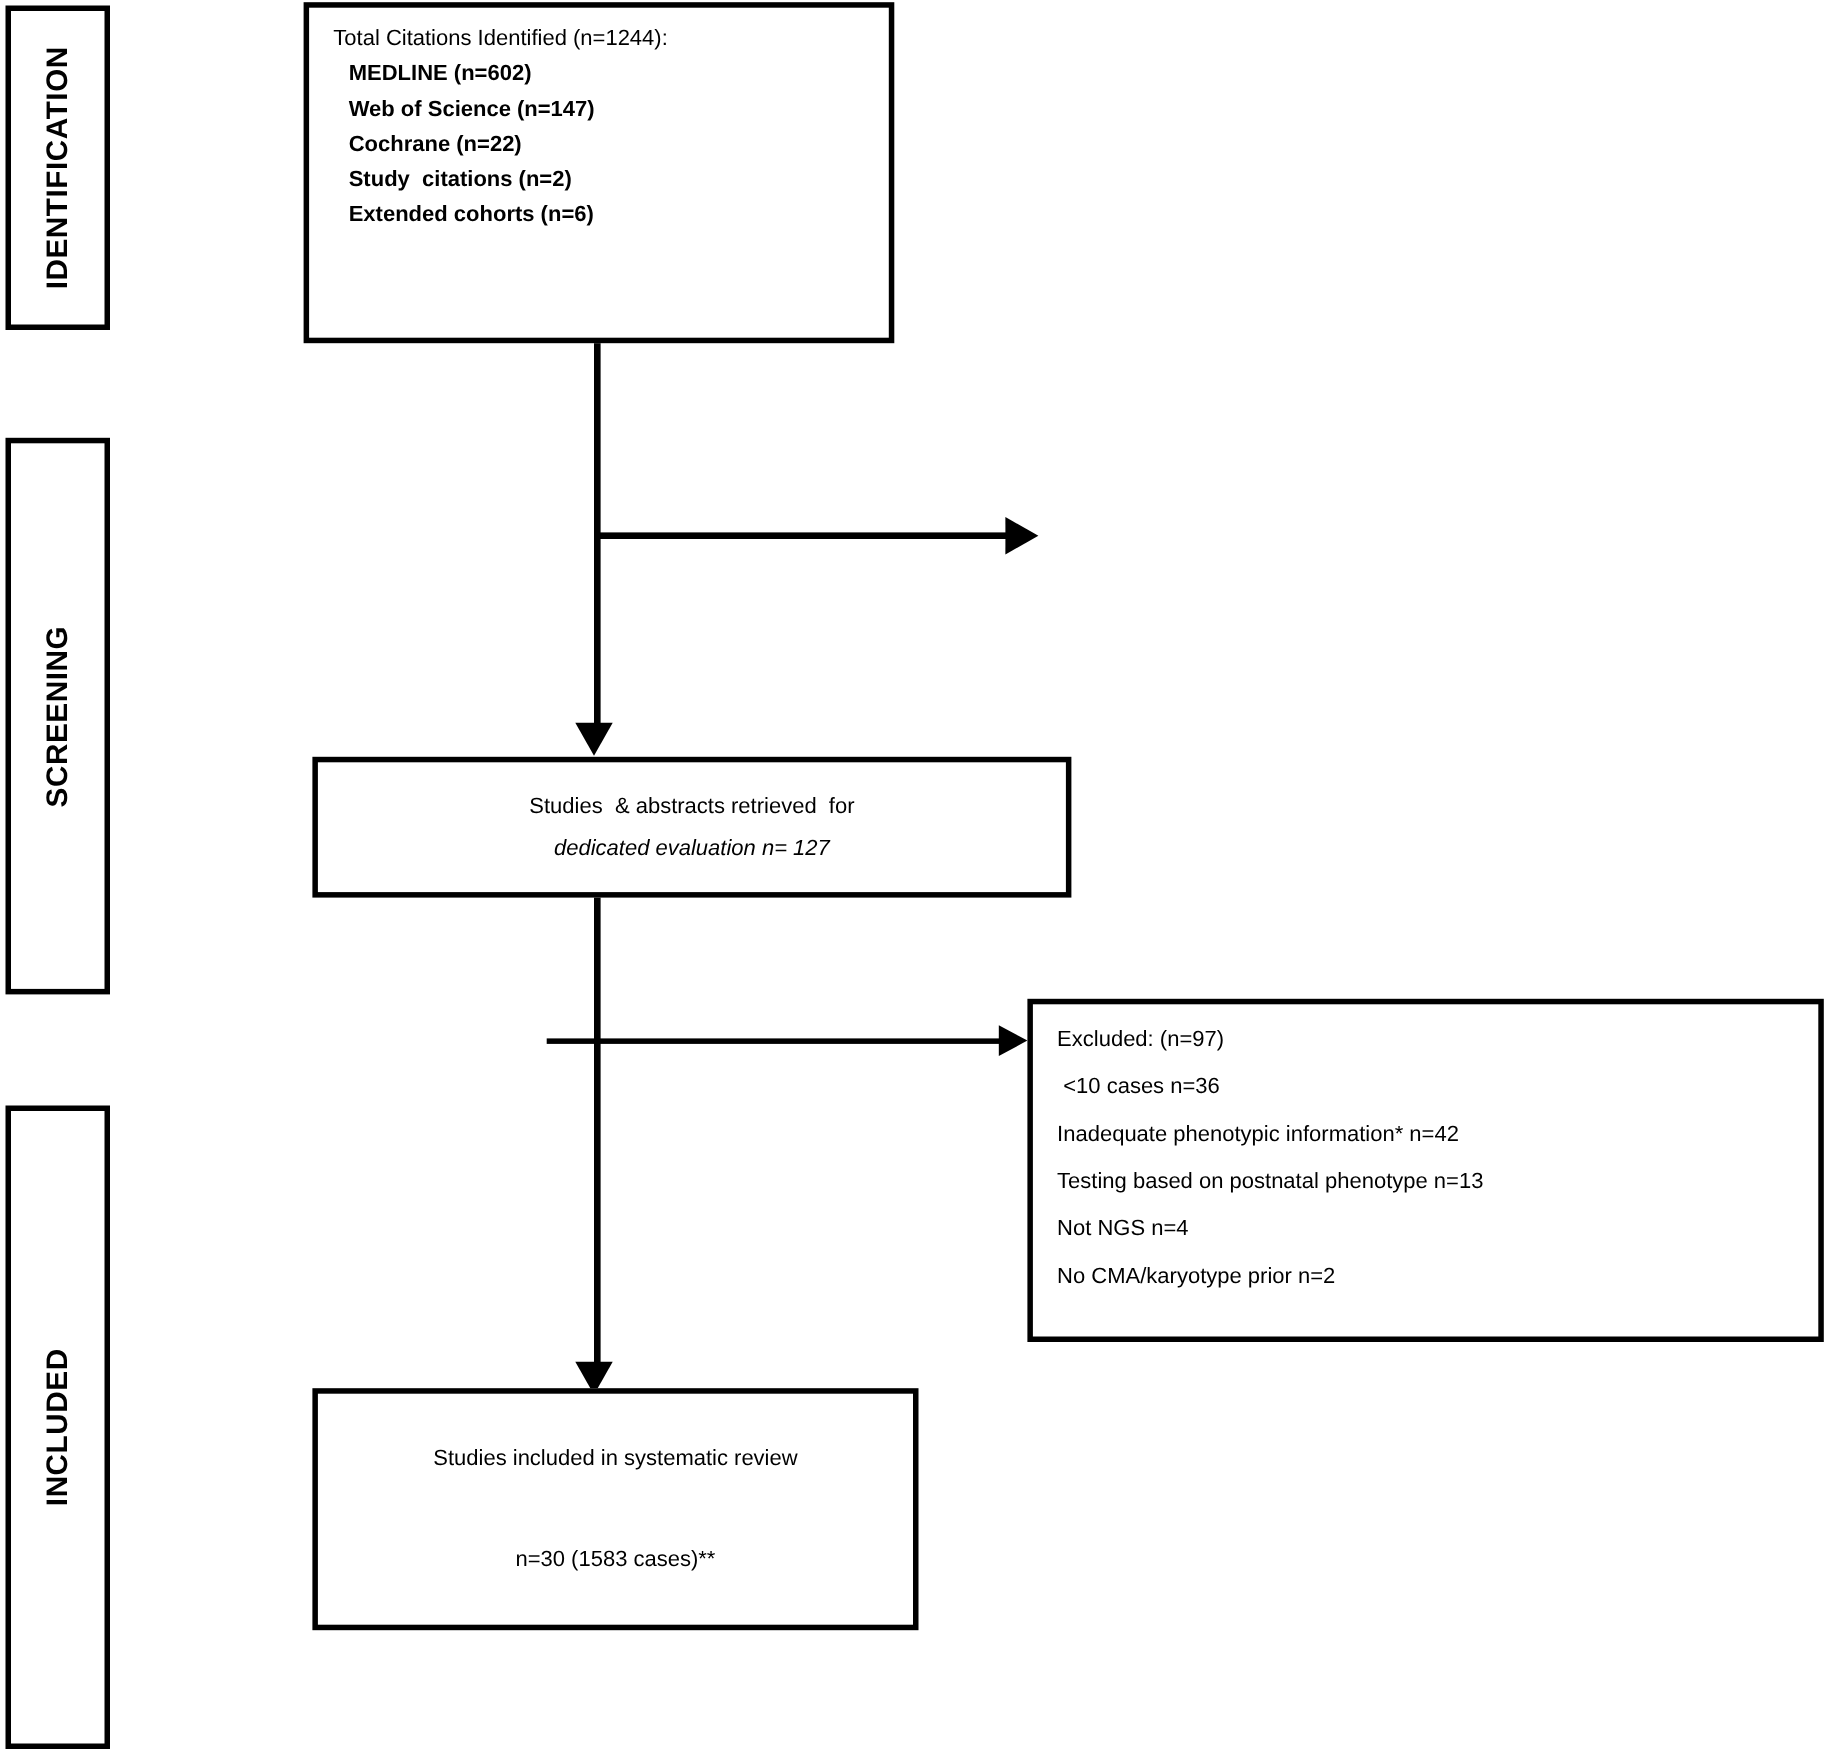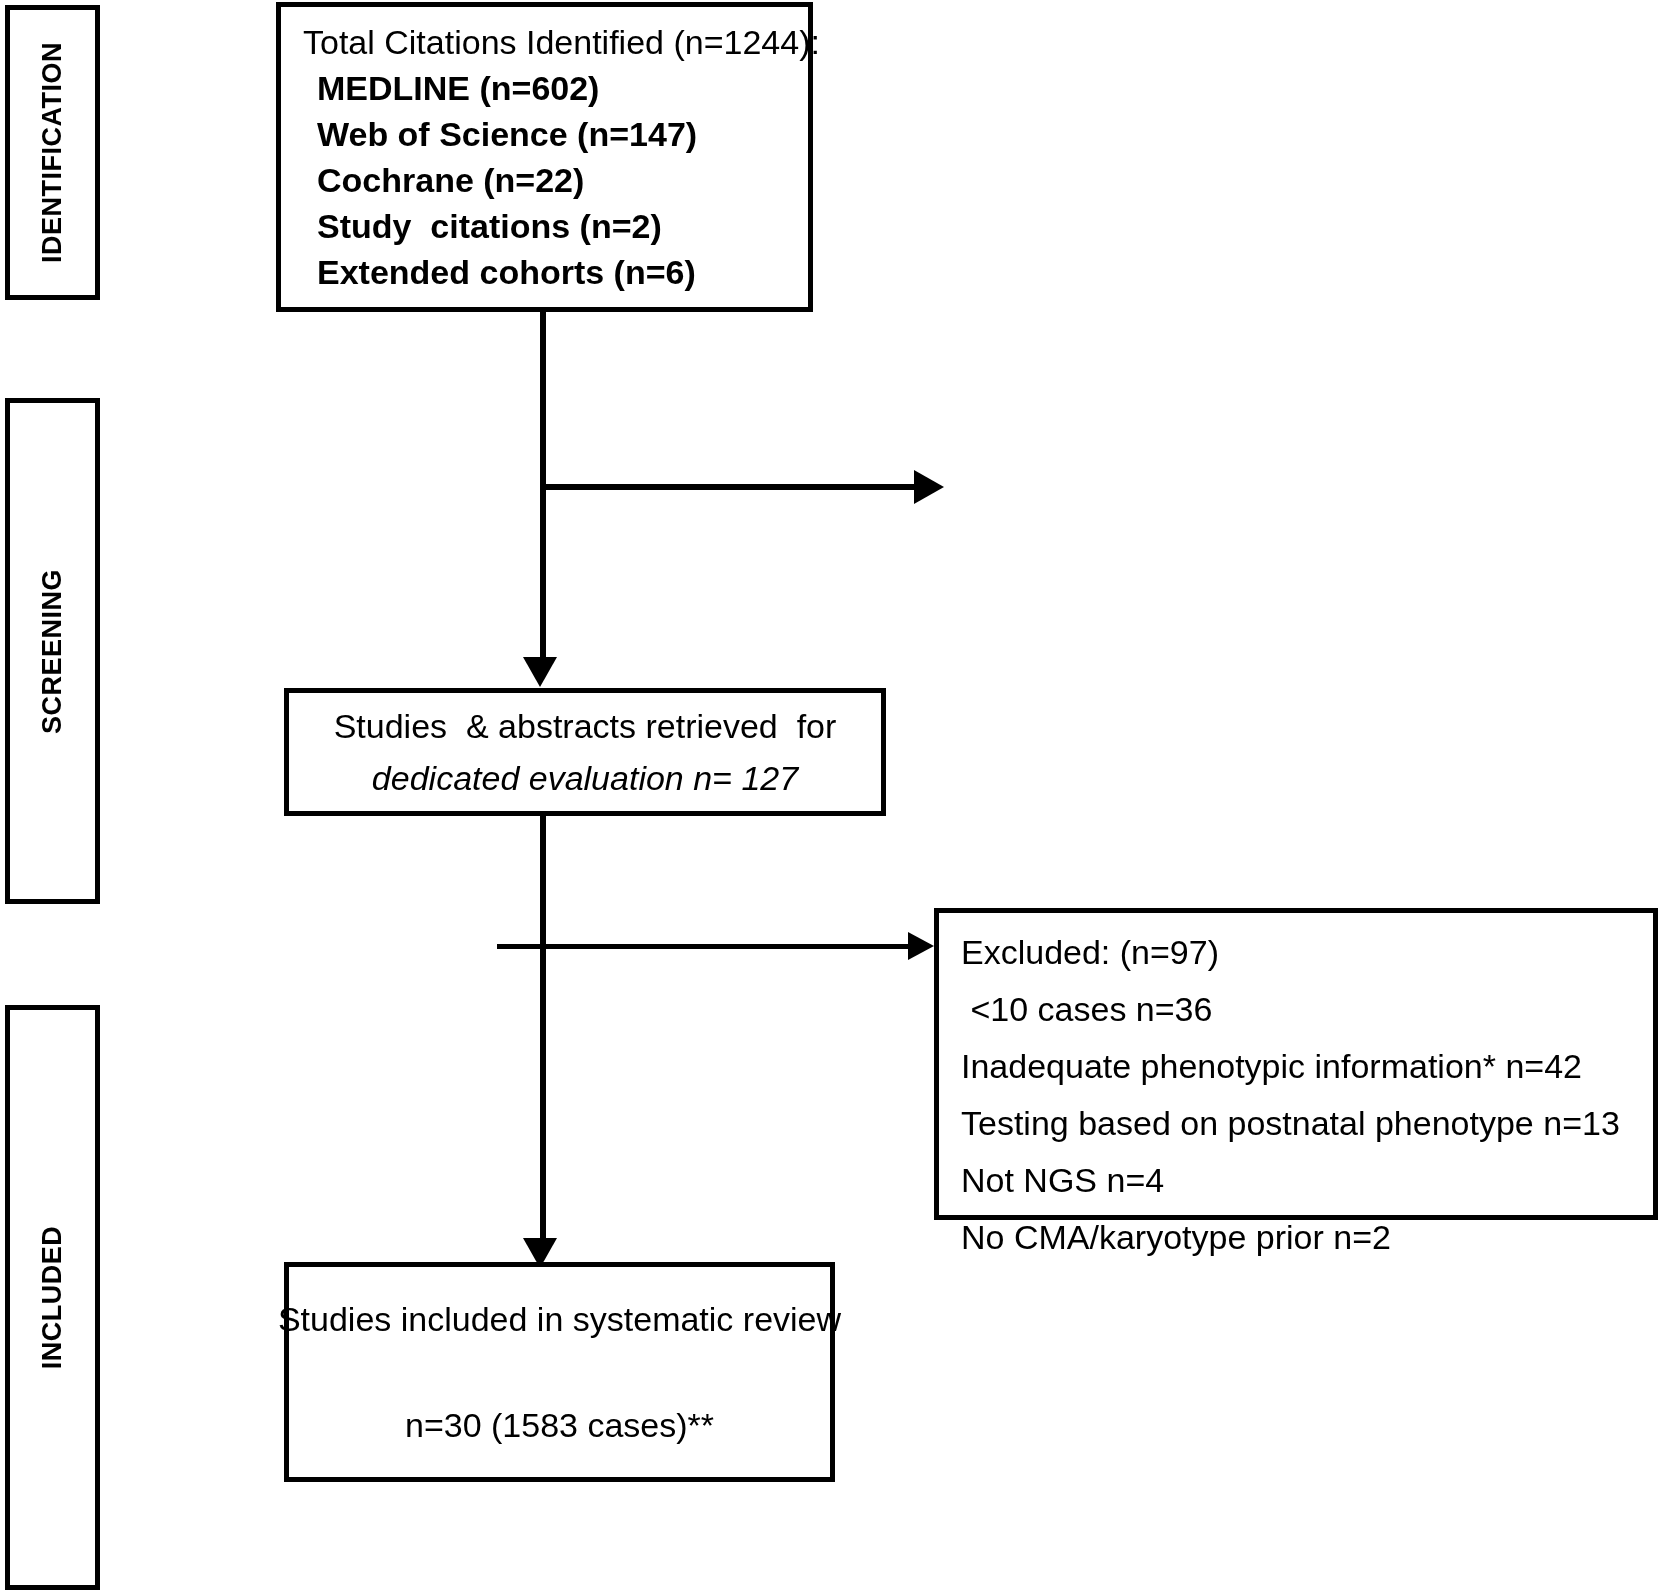--- a/index.html
+++ b/index.html
@@ -40,21 +40,21 @@
 
   
   .flow-box {
     position: absolute;
     border: 5px solid #000000;
     background: #ffffff;
     box-sizing: border-box;
   }
   .flow-box .line {
     white-space: pre;
-    font-size: 34px;
+    font-size: 20px;
     line-height: 1.0;
   }
 
   
   #box-identification {
     left: 276px;
     top: 2px;
     width: 537px;
     height: 310px;
     padding: 18px 0 0 22px;
@@ -69,21 +69,21 @@
     width: 714px;
     height: 172px;
     padding: 22px 0 0 22px;
   }
   #box-excluded-screening .line { margin-bottom: 22px; }
 
   
   #box-retrieved {
     left: 284px;
     top: 688px;
-    width: 602px;
+    width: 690px;
     height: 128px;
     padding: 0;
     display: flex;
     flex-direction: column;
     align-items: center;
     justify-content: center;
   }
   #box-retrieved .line { text-align: center; margin-bottom: 18px; }
   #box-retrieved .line:last-child { margin-bottom: 0; font-style: italic; }
 

